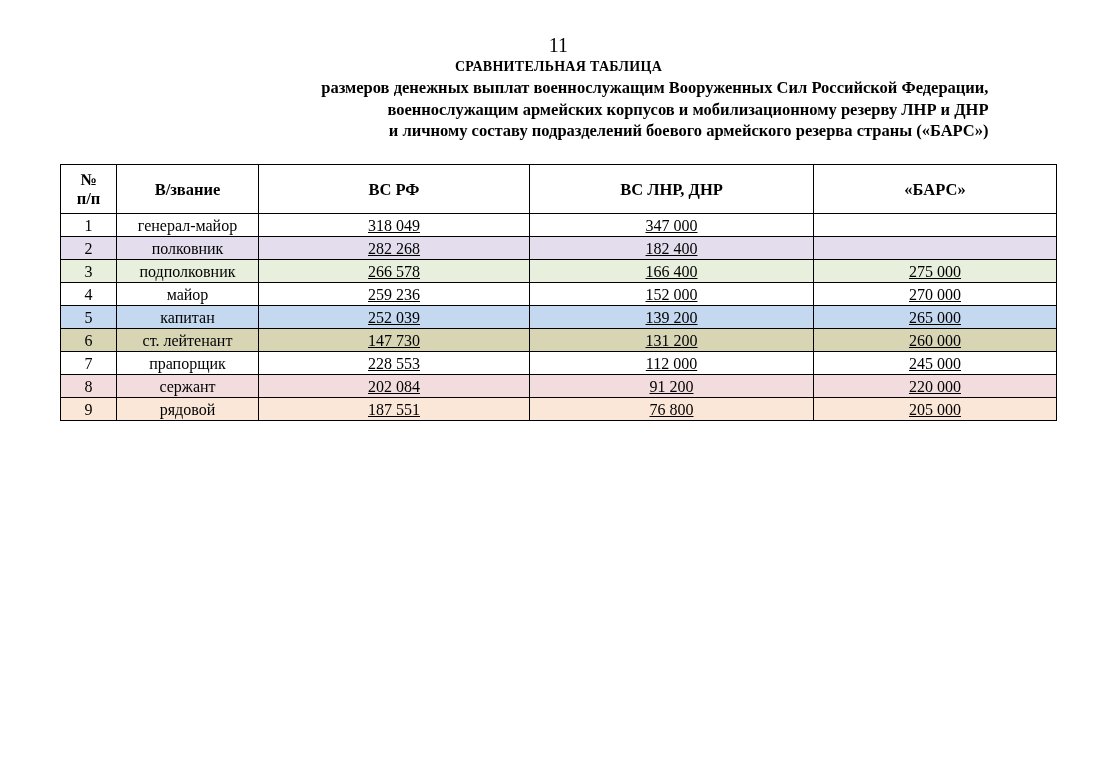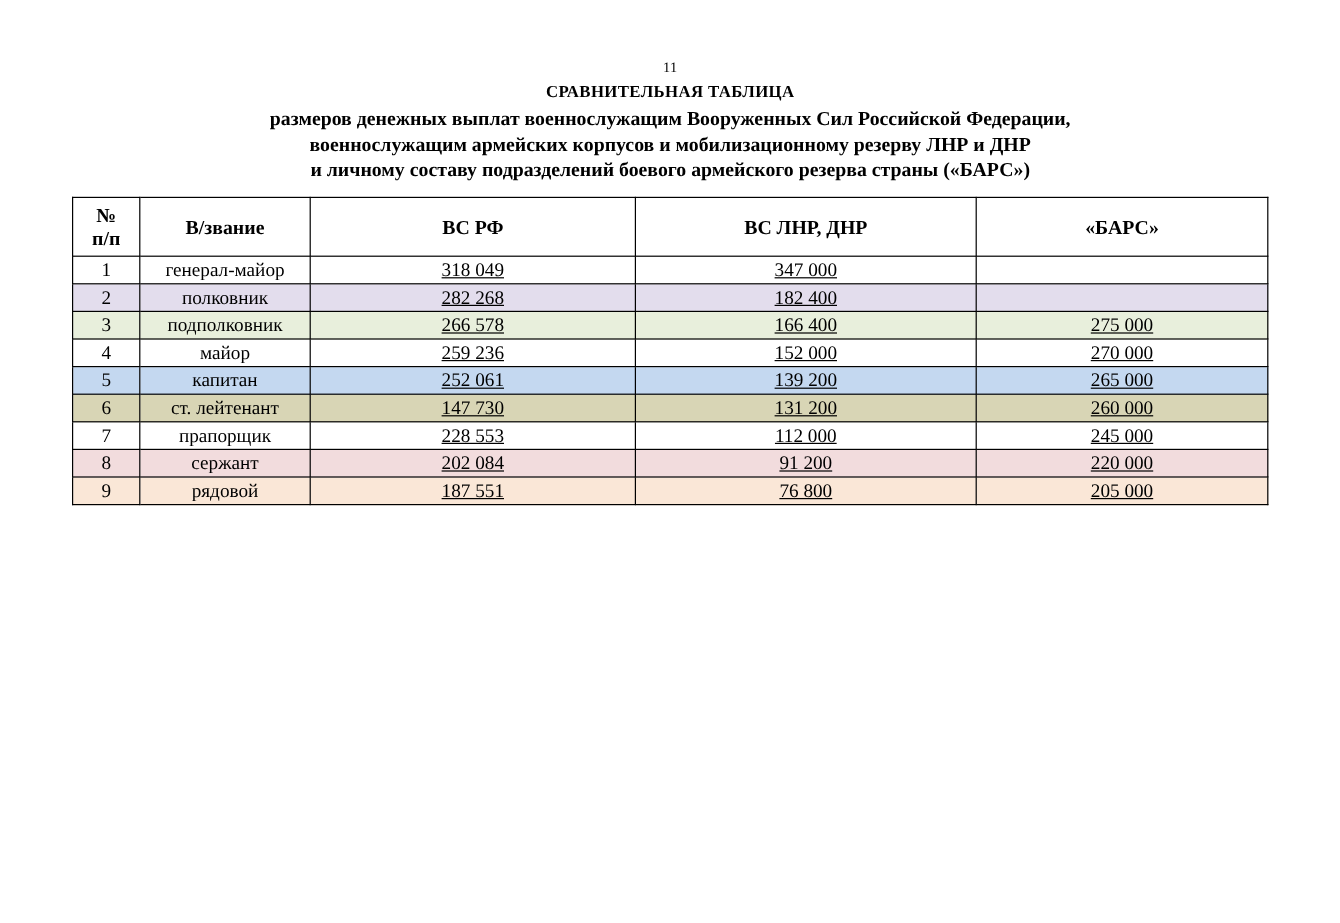--- a/index.html
+++ b/index.html
@@ -19,24 +19,24 @@
   .page {
     position: relative;
     width: 1117px;
     height: 769px;
     box-sizing: border-box;
   }
 
   
   .page-number {
     text-align: center;
-    font-size: 12px;
+    font-size: 20px;
     font-weight: normal;
     line-height: 18px;
-    padding-top: 47px;
+    padding-top: 36px;
     letter-spacing: 0.2px;
   }
 
   .doc-title {
     text-align: center;
     font-weight: bold;
     font-size: 14px;
     line-height: 21px;
     letter-spacing: 0.3px;
     margin-top: 2px;
@@ -46,20 +46,21 @@
     text-align: center;
     font-weight: bold;
     font-size: 16.5px;
     line-height: 21.5px;
     margin: 0 auto;
     width: 860px;
   }
   .doc-subtitle .line {
     display: block;
     white-space: nowrap;
+    text-align: right;
   }
 
   
   .table-wrap {
     position: absolute;
     left: 60px;
     top: 164px;
     width: 996px;
   }
 
@@ -176,21 +177,21 @@
           <tr style="background: rgb(255, 255, 255);">
             <td class="num">4</td>
             <td class="rank">майор</td>
             <td class="val">259 236</td>
             <td class="val">152 000</td>
             <td class="val">270 000</td>
           </tr>
           <tr style="background: rgb(196, 216, 240);">
             <td class="num">5</td>
             <td class="rank">капитан</td>
-            <td class="val">252 061</td>
+            <td class="val">252 039</td>
             <td class="val">139 200</td>
             <td class="val">265 000</td>
           </tr>
           <tr style="background: rgb(216, 213, 181);">
             <td class="num">6</td>
             <td class="rank">ст. лейтенант</td>
             <td class="val">147 730</td>
             <td class="val">131 200</td>
             <td class="val">260 000</td>
           </tr>

